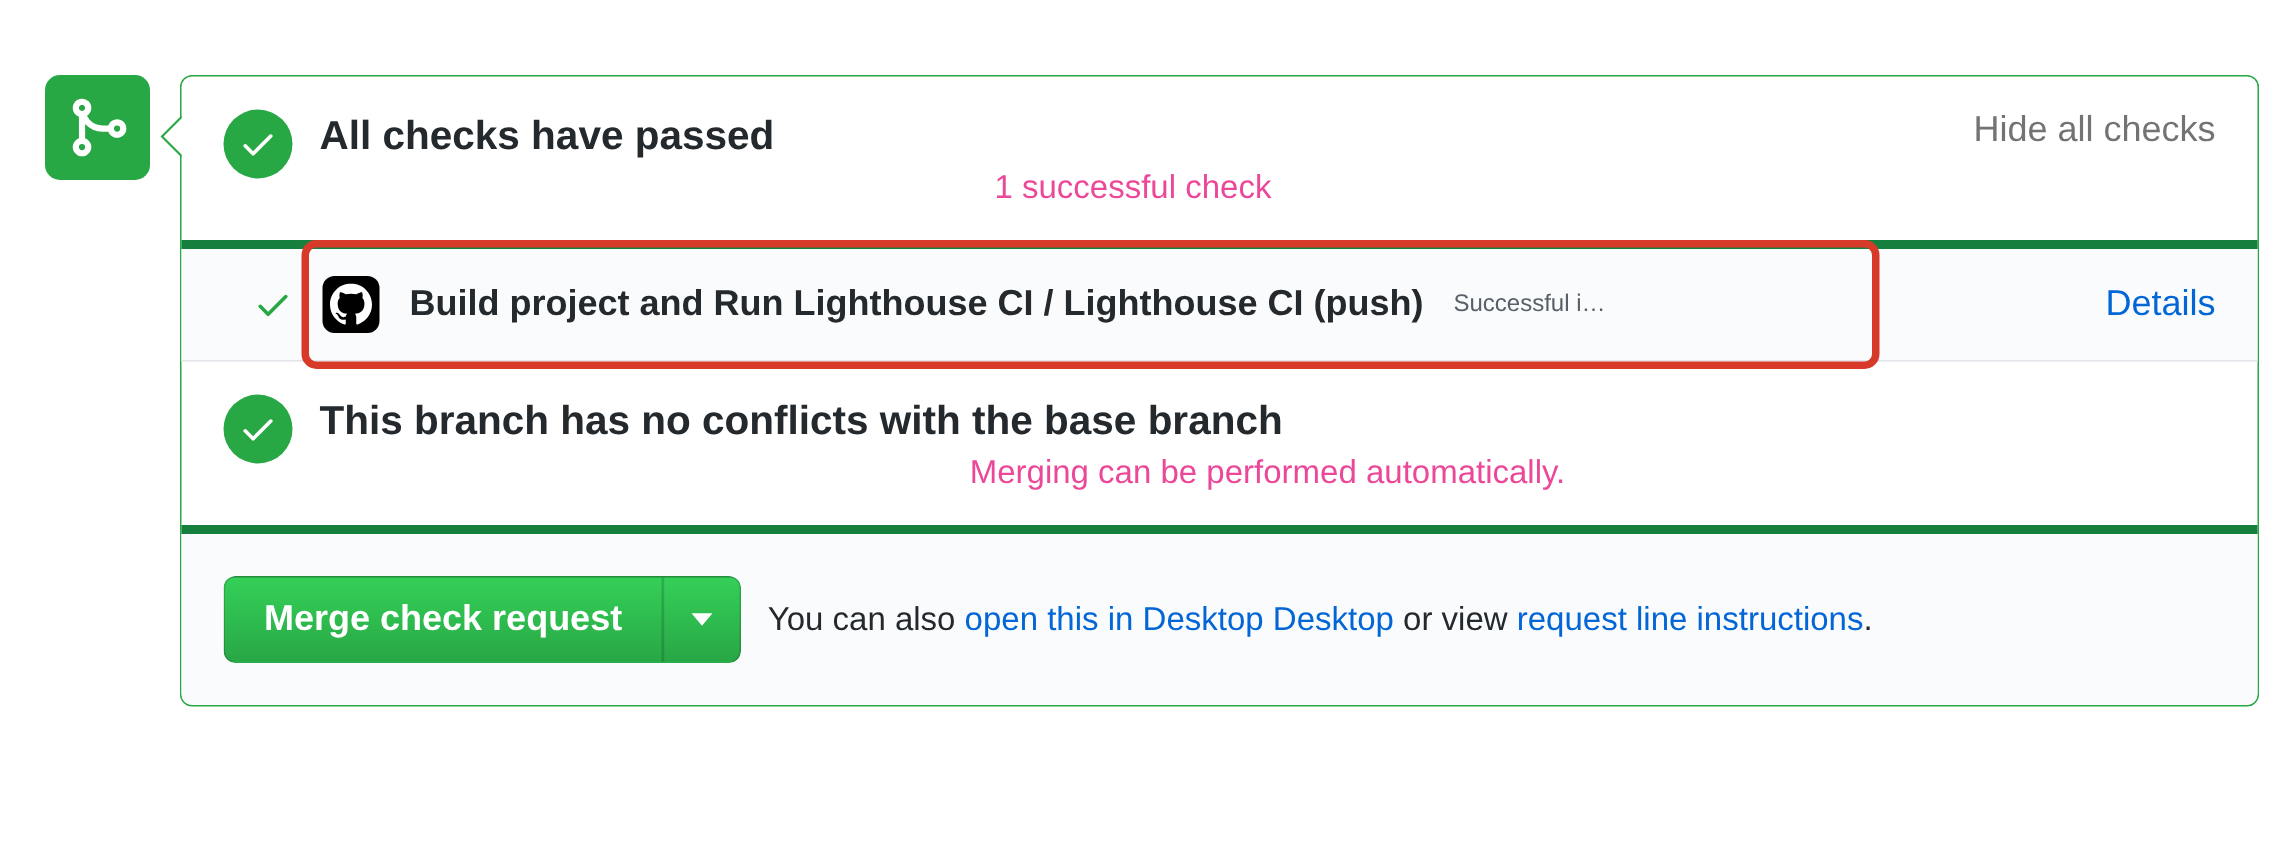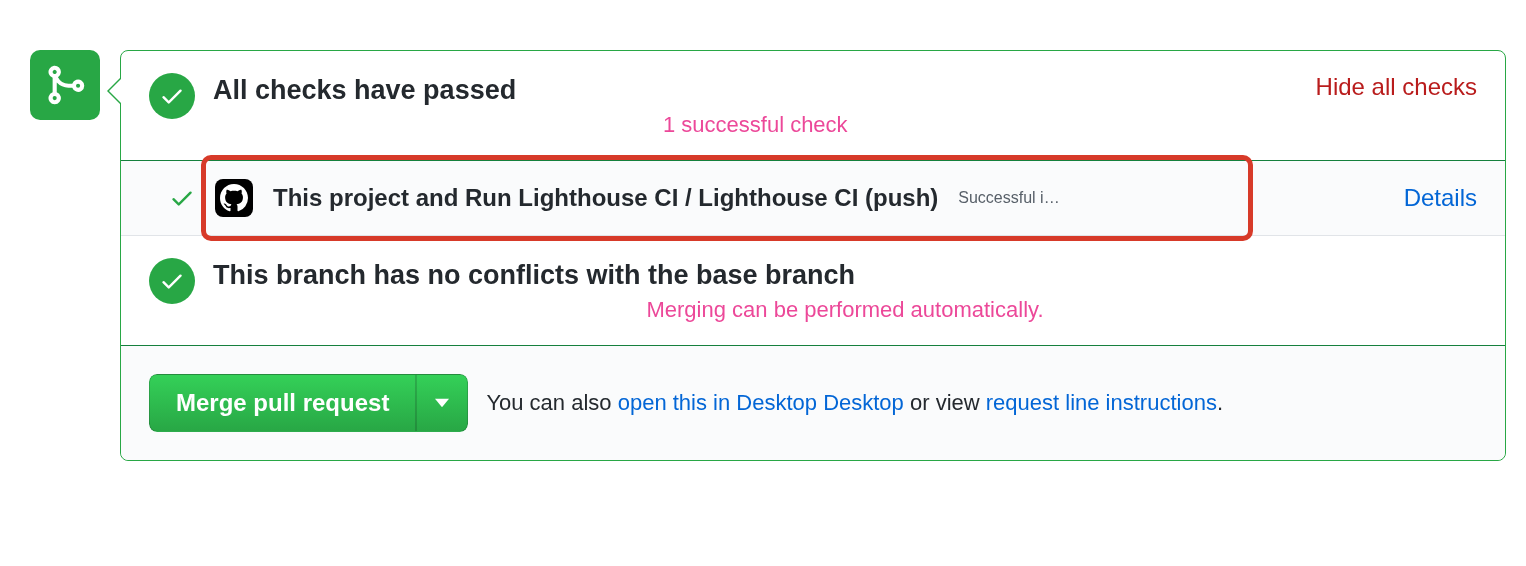--- a/index.html
+++ b/index.html
@@ -53,21 +53,21 @@
       height: 0;
       border-top: 13px solid transparent;
       border-bottom: 13px solid transparent;
       border-right: 13px solid #ffffff;
     }
     .section {
       padding: 22px 28px;
       display: flex;
       align-items: flex-start;
       gap: 18px;
-      border-bottom: 1px solid #15803d;
+      border-bottom: 6px solid #15803d;
     }
     .section:last-child { border-bottom: none; }
     .status-circle {
       width: 46px;
       height: 46px;
       background: #28a745;
       border-radius: 50%;
       display: flex;
       align-items: center;
       justify-content: center;
@@ -80,21 +80,21 @@
       color: #24292e;
       line-height: 1.3;
     }
     .section-subtitle {
       font-size: 22px;
       color: #ec4899;
       margin-top: 4px;
       text-align: center;
     }
     .section-link {
-      color: #b91c1c;
+      color: #737373;
       font-size: 24px;
       text-decoration: none;
       white-space: nowrap;
       cursor: pointer;
     }
     .check-row-outer {
       border-bottom: 1px solid #e1e4e8;
       background: #fafbfc;
       position: relative;
     }
@@ -232,21 +232,21 @@
           <svg width="26" height="26" viewBox="0 0 16 16" fill="#28a745">
             <path fill-rule="evenodd" d="M13.78 4.22a.75.75 0 0 1 0 1.06l-7.25 7.25a.75.75 0 0 1-1.06 0L2.22 9.28a.75.75 0 0 1 1.06-1.06L6 10.94l6.72-6.72a.75.75 0 0 1 1.06 0z"></path>
           </svg>
         </span>
         <span class="avatar">
           <svg width="28" height="28" viewBox="0 0 16 16" fill="#ffffff">
             <path d="M8 0C3.58 0 0 3.58 0 8c0 3.54 2.29 6.53 5.47 7.59.4.07.55-.17.55-.38 0-.19-.01-.82-.01-1.49-2.01.37-2.53-.49-2.69-.94-.09-.23-.48-.94-.82-1.13-.28-.15-.68-.52-.01-.53.63-.01 1.08.58 1.23.82.72 1.21 1.87.87 2.33.66.07-.52.28-.87.51-1.07-1.78-.2-3.64-.89-3.64-3.95 0-.87.31-1.59.82-2.15-.08-.2-.36-1.02.08-2.12 0 0 .67-.21 2.2.82.64-.18 1.32-.27 2-.27.68 0 1.36.09 2 .27 1.53-1.04 2.2-.82 2.2-.82.44 1.1.16 1.92.08 2.12.51.56.82 1.27.82 2.15 0 3.07-1.87 3.75-3.65 3.95.29.25.54.73.54 1.48 0 1.07-.01 1.93-.01 2.2 0 .21.15.46.55.38A8.013 8.013 0 0 0 16 8c0-4.42-3.58-8-8-8z"></path>
           </svg>
         </span>
         <div class="check-text-wrap">
-          <span class="check-name">This project and Run Lighthouse CI / Lighthouse CI (push)</span>
+          <span class="check-name">Build project and Run Lighthouse CI / Lighthouse CI (push)</span>
           <span class="check-status">Successful i…</span>
         </div>
         <a class="check-details">Details</a>
       </div>
       <div class="highlight-box"></div>
     </div>
 
     <div class="section">
       <div class="status-circle">
         <svg width="26" height="26" viewBox="0 0 16 16" fill="#ffffff">
@@ -254,21 +254,21 @@
         </svg>
       </div>
       <div class="section-content">
         <div class="section-title">This branch has no conflicts with the base branch</div>
         <div class="section-subtitle">Merging can be performed automatically.</div>
       </div>
     </div>
 
     <div class="merge-footer">
       <div class="merge-btn-group">
-        <button class="merge-btn">Merge pull request</button>
+        <button class="merge-btn">Merge check request</button>
         <button class="merge-btn-caret">
           <svg width="14" height="10" viewBox="0 0 10 6" fill="#ffffff">
             <path d="M0 0l5 6 5-6z"></path>
           </svg>
         </button>
       </div>
       <div class="footer-text">
         <span>You can also </span><a>open this in Desktop Desktop</a><span> or view </span><a>request line instructions</a><span>.</span>
       </div>
     </div>

